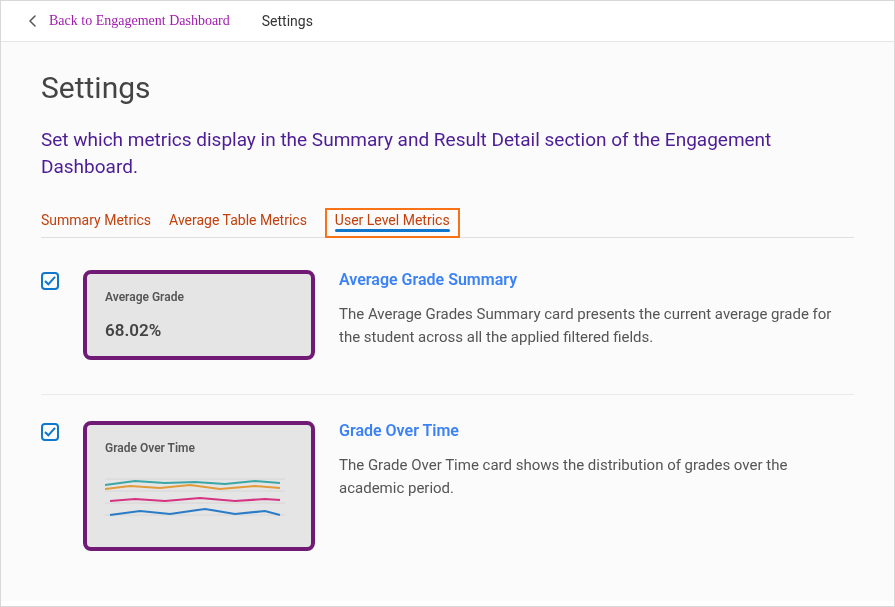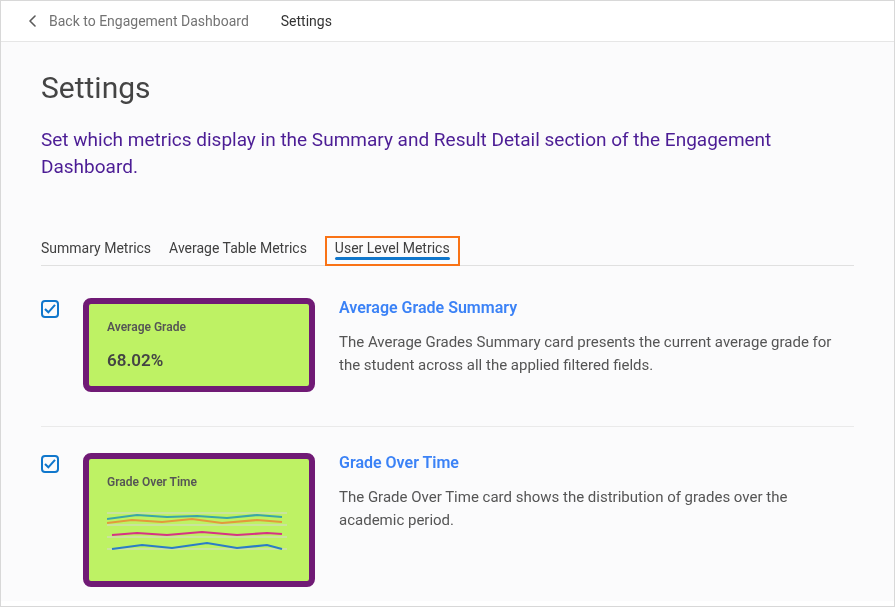--- a/index.html
+++ b/index.html
@@ -23,23 +23,24 @@
       display: inline-flex;
       align-items: center;
       justify-content: center;
       width: 16px; height: 16px;
       color: #5b5b5b;
       cursor: pointer;
     }
     .back-chevron svg { width: 8px; height: 12px; }
     .back-text {
       font-size: 14px;
-      color: #737373;
+      color: #a21caf;
       margin-right: 24px;
       cursor: pointer;
+      font-family: Liberation Serif, serif;
     }
     .crumb-current {
       font-size: 14px;
       color: #333;
     }
     .content {
       padding: 28px 40px 0 40px;
       background: #fbfbfc;
       height: calc(100% - 46px);
     }
@@ -57,25 +58,24 @@
       max-width: 760px;
     }
     .tabs {
       display: flex;
       gap: 18px;
       border-bottom: 1px solid #e0e0e0;
       margin-bottom: 32px;
     }
     .tab {
       font-size: 14px;
-      color: #404040;
+      color: #c2410c;
       padding: 4px 0 8px;
       cursor: pointer;
       position: relative;
-      margin-top: 28px;
     }
     .tab-highlight {
       border: 2px solid #f97316;
       padding: 2px 8px 8px 8px;
       margin-bottom: -1px;
     }
     .tab-underline {
       position: absolute;
       left: 8px; right: 8px; bottom: 4px;
       height: 3px;
@@ -99,24 +99,24 @@
       display: inline-flex;
       align-items: center;
       justify-content: center;
       margin-top: 2px;
       cursor: pointer;
     }
     .checkbox svg { width: 12px; height: 10px; stroke: #1077cc; stroke-width: 2.5; fill: none; }
     .preview-card {
       flex-shrink: 0;
       width: 232px;
-      border: 6px solid #701a75;
+      border: 4px solid #701a75;
       border-radius: 8px;
       padding: 16px 18px;
-      background: #bef264;
+      background: #e5e5e5;
     }
     .preview-title {
       font-size: 12px;
       font-weight: 600;
       color: #555;
       margin-bottom: 16px;
     }
     .preview-body-grade {
       display: flex;
       align-items: flex-start;

